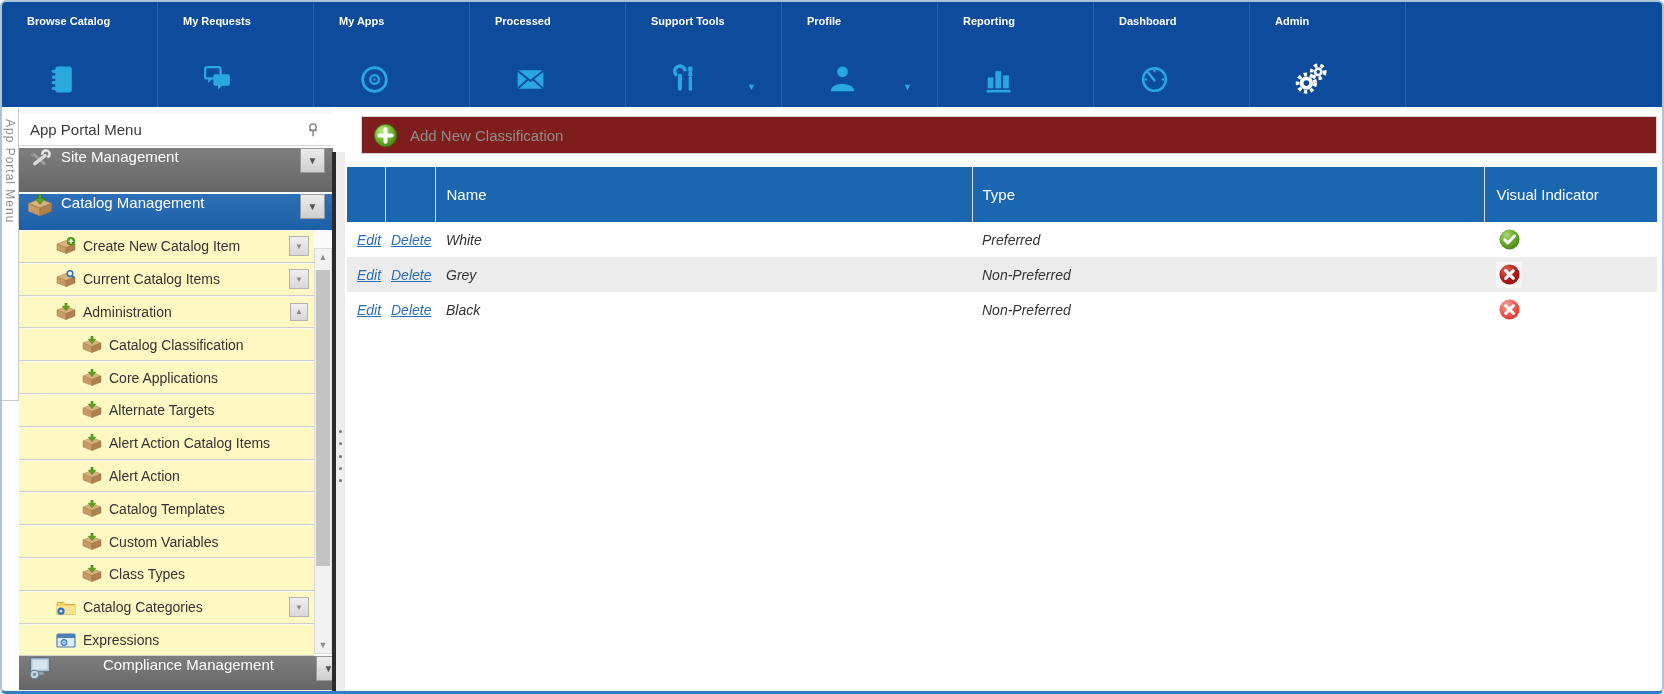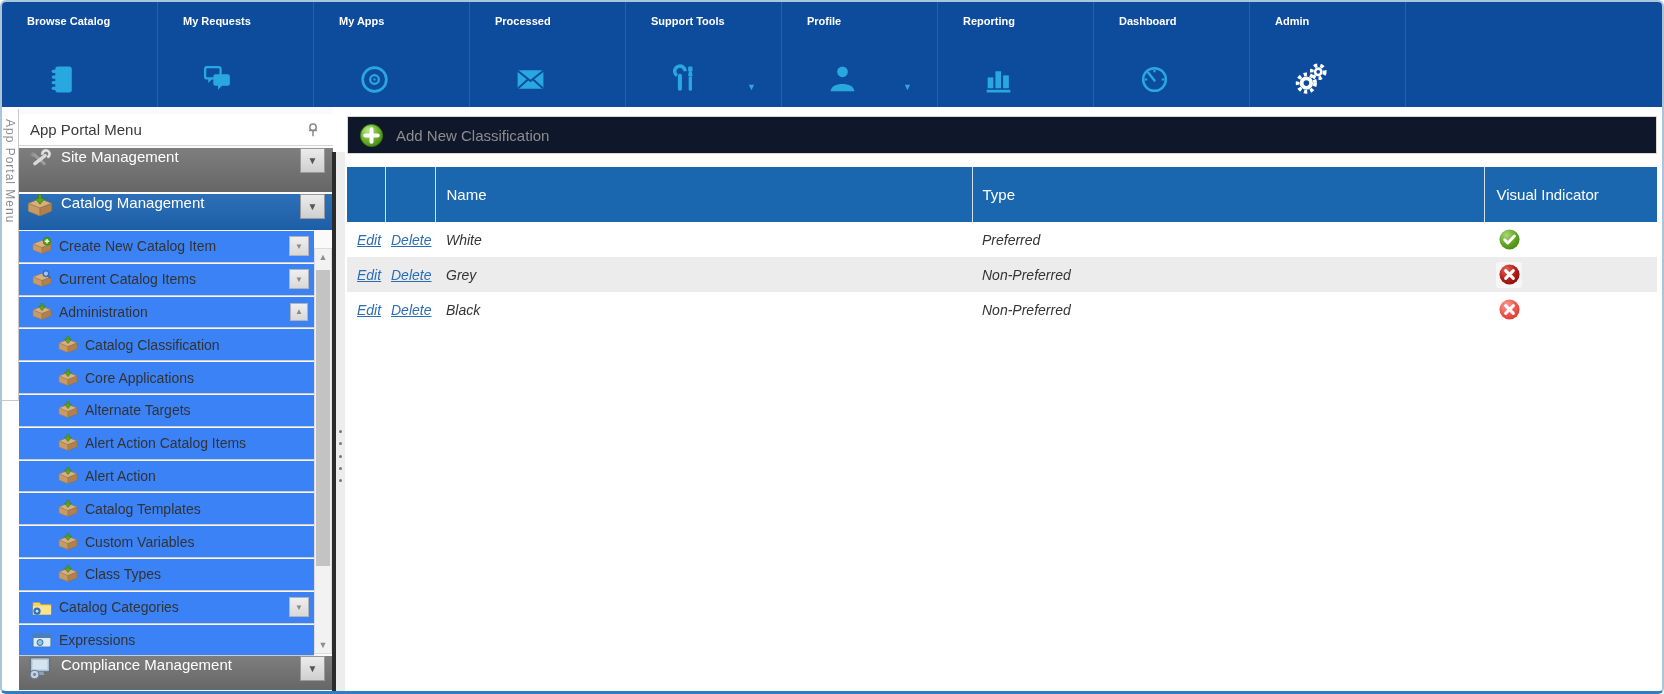--- a/index.html
+++ b/index.html
@@ -23,30 +23,30 @@
 
   
   .sidebar{position:absolute;left:17px;top:105px;width:314px;height:589px;background:#fafafa;
     display:flex;flex-direction:column;z-index:1;}
   .panel-title{height:31px;margin-top:7px;border-bottom:1px solid #d6d6d6;display:flex;align-items:center;background:#fff;}
   .panel-title .t{font-size:15px;color:#3a3a3a;padding-left:11px;flex:1;}
   .pin{width:16px;height:16px;margin-right:12px;cursor:pointer;}
   .section{display:flex;align-items:flex-start;cursor:pointer;flex:none;}
   .section.grey{height:44px;margin-top:2px;background:linear-gradient(#7e7e7e,#666);}
   .section.blue{height:36px;margin-top:2px;background:linear-gradient(#2d70b9,#1c5fa6);}
-  .section.footer{height:34px;margin-top:0;}
+  .section.footer{height:34px;margin-top:0;gap:42px;}
   .section .ic{width:26px;height:24px;margin-left:8px;flex:none;}
   .section .ic svg{width:26px;height:24px;display:block;}
   .section .lb{color:#fff;font-size:15px;margin-left:8px;flex:1;white-space:nowrap;}
   .drop-btn{width:25px;height:25px;background:linear-gradient(#ececec,#cfcfcf);border:1px solid #999;
     margin-right:8px;color:#555;font-size:10px;display:flex;align-items:center;justify-content:center;
     cursor:pointer;box-sizing:border-box;flex:none;}
   .tree{width:295px;flex:none;}
-  .tree-row{height:32.8px;box-sizing:border-box;background:#3b82f6;border-bottom:1px solid #cecece;
-    border-top:1px solid #f7f7f7;display:flex;align-items:center;cursor:pointer;}
+  .tree-row{height:32.8px;box-sizing:border-box;background:#fef9c3;border-bottom:1px solid #cecece;
+    border-top:1px solid #f7f7f7;display:flex;align-items:center;cursor:pointer;padding-left:24px;}
   .tree-row .ic{width:20px;height:18px;margin-left:13px;flex:none;}
   .tree-row .ic svg{width:20px;height:18px;display:block;}
   .tree-row.lvl2 .ic{margin-left:39px;}
   .tree-row .lb{font-size:14px;color:#333;margin-left:7px;flex:1;white-space:nowrap;overflow:hidden;}
   .tree-btn{width:20px;height:20px;background:linear-gradient(#efefef,#d8d8d8);border:1px solid #b3b3b3;
     color:#8a8a8a;font-size:8px;display:flex;align-items:center;justify-content:center;margin-right:5px;
     box-sizing:border-box;cursor:pointer;flex:none;}
   .tree-btn.up{width:18px;height:18px;margin-right:6px;}
 
   
@@ -58,21 +58,21 @@
   .sb-thumb{position:absolute;left:1px;right:1px;top:21px;height:296px;background:#c3c3c3;cursor:grab;}
 
   
   .dark-line{position:absolute;left:330px;top:150px;width:4px;height:540px;background:#2b2b2b;z-index:4;}
   .splitter{position:absolute;left:334px;top:150px;width:9px;height:540px;background:#ededed;z-index:4;cursor:col-resize;}
   .grip{position:absolute;left:3px;top:278px;height:52px;display:flex;flex-direction:column;justify-content:space-between;}
   .grip i{width:3px;height:3px;background:#777;border-radius:50%;}
 
   
   .main{position:absolute;left:343px;top:105px;right:0;bottom:0;background:#fff;}
-  .toolbar{margin:9px 5px 0 2px;height:38px;background:#0f172a;border:1px solid #d7d7d7;
+  .toolbar{margin:9px 5px 0 16px;height:38px;background:#7f1d1d;border:1px solid #d7d7d7;
     box-sizing:border-box;display:flex;align-items:center;cursor:pointer;text-align:center;}
   .toolbar .plus{width:25px;height:25px;margin-left:11px;flex:none;}
   .toolbar .plus svg{width:25px;height:25px;display:block;}
   .toolbar .lb{color:#8d8d8d;font-size:15px;margin-left:12px;}
   table.grid{border-collapse:collapse;table-layout:fixed;width:calc(100% - 7px);margin:13px 5px 0 2px;}
   table.grid thead th{background:#1a67b0;color:#fff;font-size:15px;font-weight:normal;height:31px;
     text-align:left;padding:12px;}
   table.grid thead th + th{border-left:1px solid rgba(255,255,255,.8);}
   table.grid tbody td{height:35px;font-size:14px;color:#333;padding:0;vertical-align:middle;font-style:italic;}
   tr.alt td{background:#ececec;}

